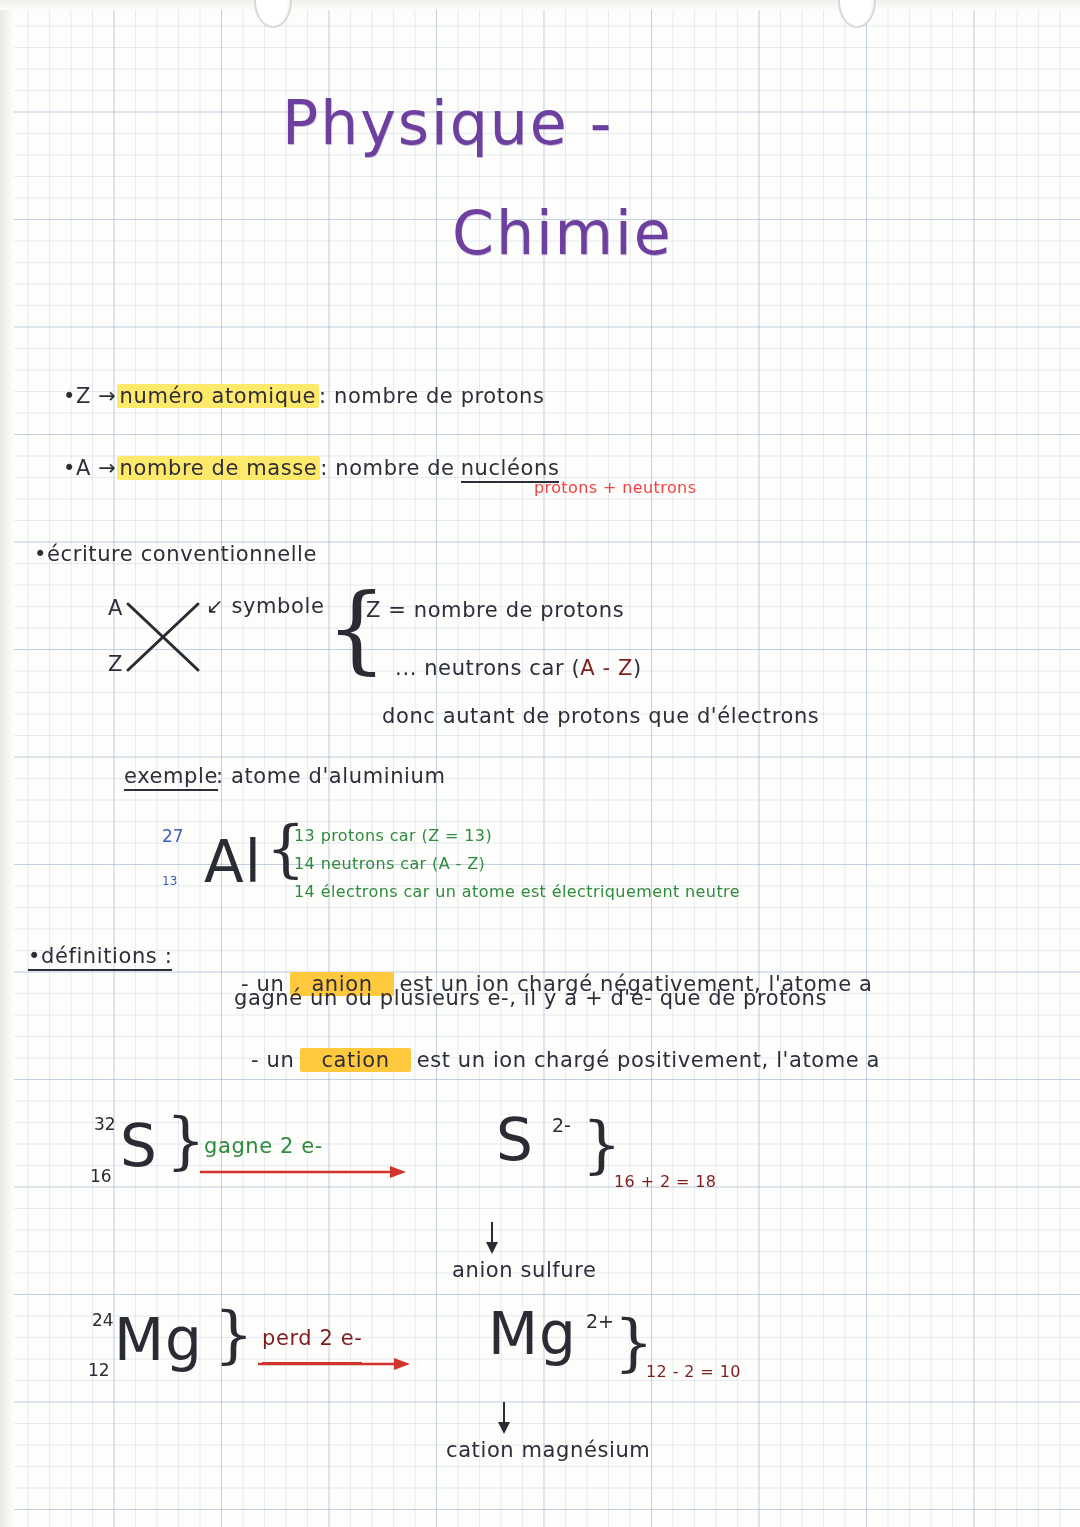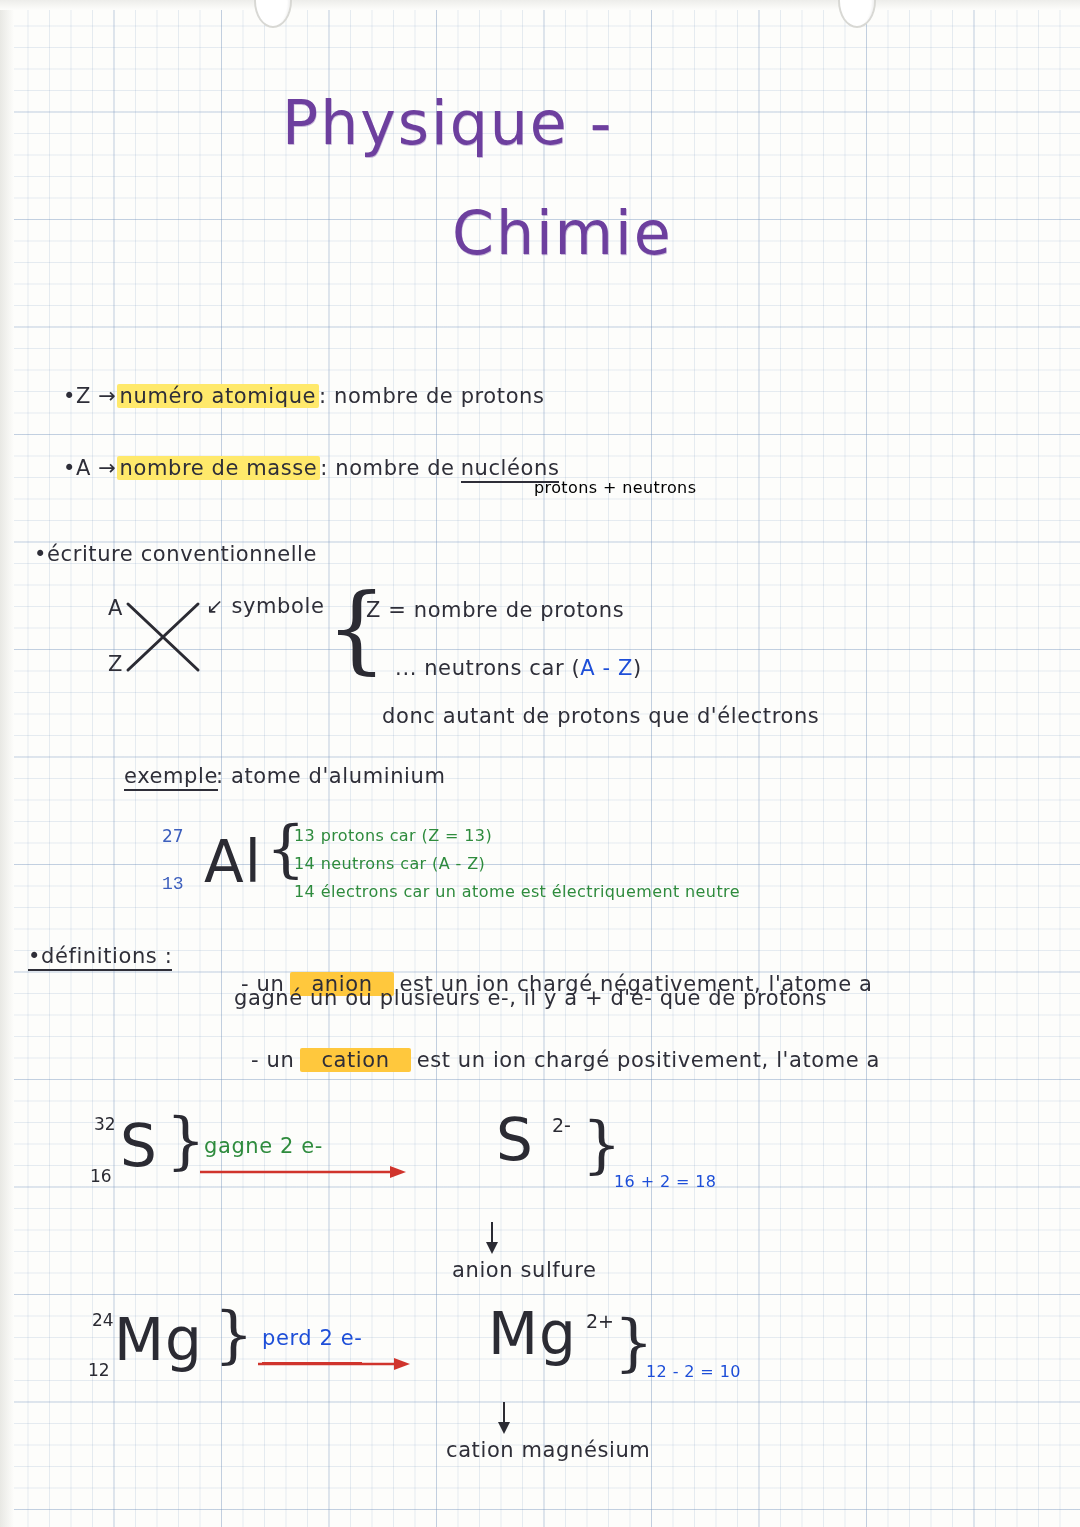--- a/index.html
+++ b/index.html
@@ -69,34 +69,34 @@
     letter-spacing: 2px;
     text-shadow: 0.6px 0.6px 0 rgba(109,63,158,0.35);
   }
   .body-txt {
     font-size: 21px;
     color: #2e2e38;
     letter-spacing: 0.6px;
   }
   .small-txt {
     font-size: 16px;
-    color: #000000;
+    color: #ef4444;
     letter-spacing: 0.4px;
   }
   .hl-yellow {
     background: #ffe96b;
     padding: 0 3px;
     border-radius: 2px;
   }
   .hl-orange {
     background: #ffc83d;
     padding: 0 21px;
     border-radius: 2px;
   }
-  .red { color: #1d4ed8; }
+  .red { color: #7f1d1d; }
   .green { color: #2e8b3d; }
   .blue { color: #3d5fbd; }
   .underline-hand {
     border-bottom: 2px solid #2e2e38;
     padding-bottom: 1px;
   }
   .underline-red {
     border-bottom: 2px solid #d0342c;
     padding-bottom: 12px;
   }
@@ -157,21 +157,21 @@
   <div class="ink body-txt hand" style="left:366px; top:598px;">Z = nombre de protons</div>
   <div class="ink body-txt hand" style="left:366px; top:632px;">
     <span>... neutrons car (</span><span class="red">A - Z</span><span>)</span>
   </div>
   <div class="ink body-txt hand" style="left:382px; top:704px;">donc autant de protons que d'électrons</div>
 
   <div class="ink body-txt hand underline-hand" style="left:124px; top:764px;">exemple</div>
   <div class="ink body-txt hand" style="left:216px; top:764px;">: atome d'aluminium</div>
 
   <div class="ink blue" style="left:162px; top:826px; font-size:17px;">27</div>
-  <div class="ink blue" style="left:162px; top:874px; font-size:18px;font-family:Liberation Mono, monospace;">13</div>
+  <div class="ink blue" style="left:162px; top:874px; font-size:12px;">13</div>
   <div class="ink bigsym hand" style="left:204px; top:828px;">Al</div>
   <div class="ink brace" style="left:266px; top:818px;">{</div>
 
   <div class="ink small-txt hand green" style="left:294px; top:826px;">13 protons car (Z = 13)</div>
   <div class="ink small-txt hand green" style="left:294px; top:854px;">14 neutrons car (A - Z)</div>
   <div class="ink small-txt hand green" style="left:294px; top:882px;">14 électrons car un atome est électriquement neutre</div>
 
   <div class="ink body-txt hand underline-hand" style="left:28px; top:944px;">•définitions :</div>
 
   <div class="ink body-txt hand" style="left:212px; top:948px;">

